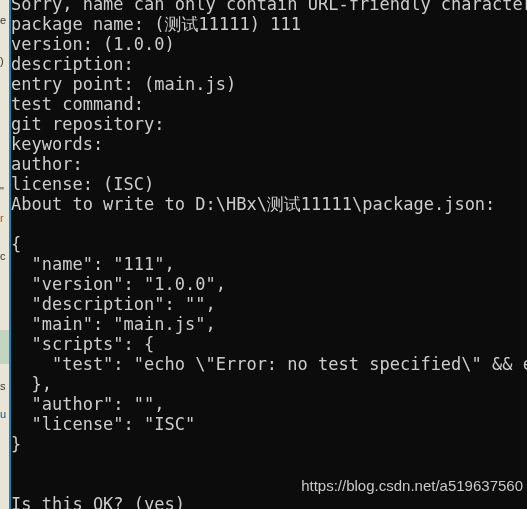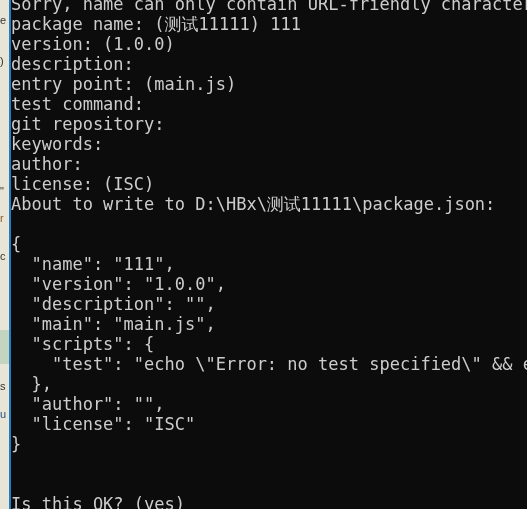--- a/index.html
+++ b/index.html
@@ -132,14 +132,15 @@
         <div class="line">  },</div>
         <div class="line">  "author": "",</div>
         <div class="line">  "license": "ISC"</div>
         <div class="line">}</div>
         <div class="line blank"> </div>
         <div class="line blank"> </div>
         <div class="line">Is this OK? (yes)</div>
       </div>
   </div>
 
+  <div class="watermark">https://blog.csdn.net/a519637560</div>
 
 </div>
 
 </body></html>

